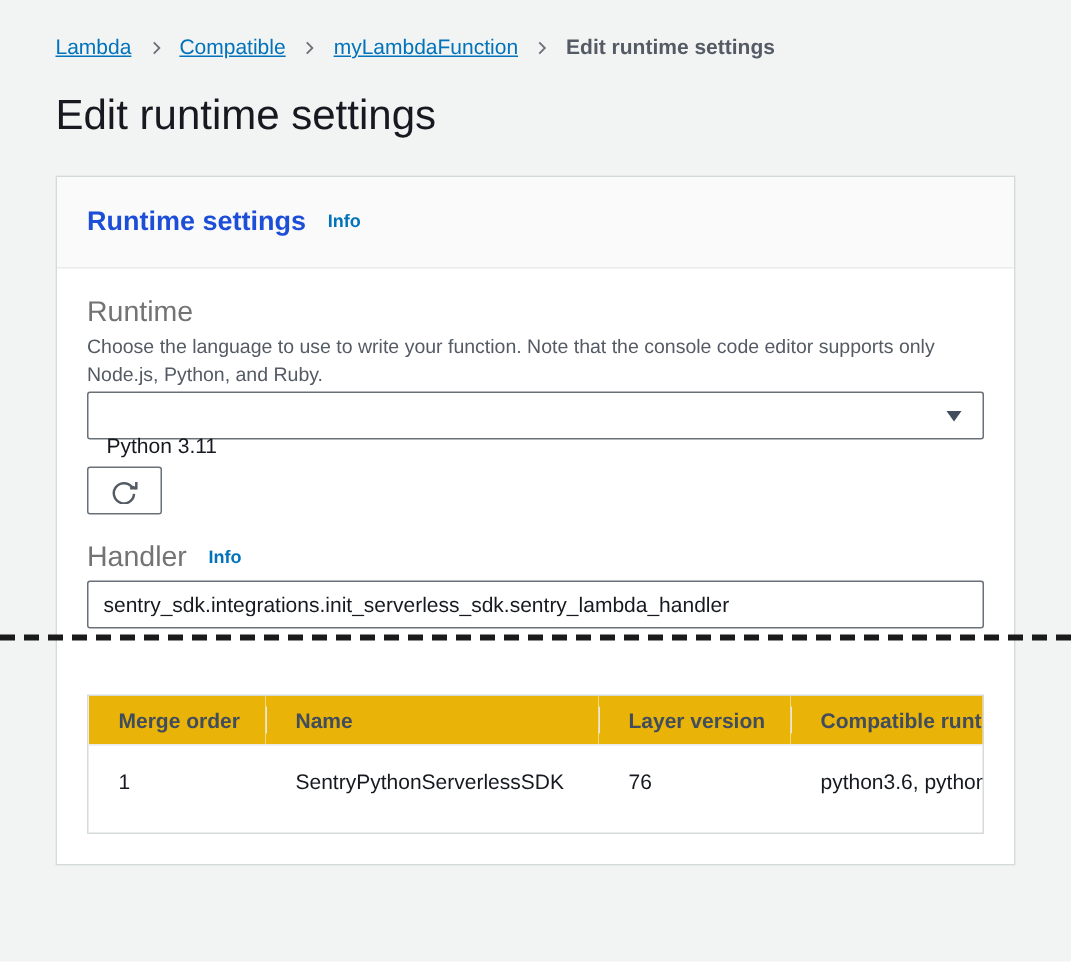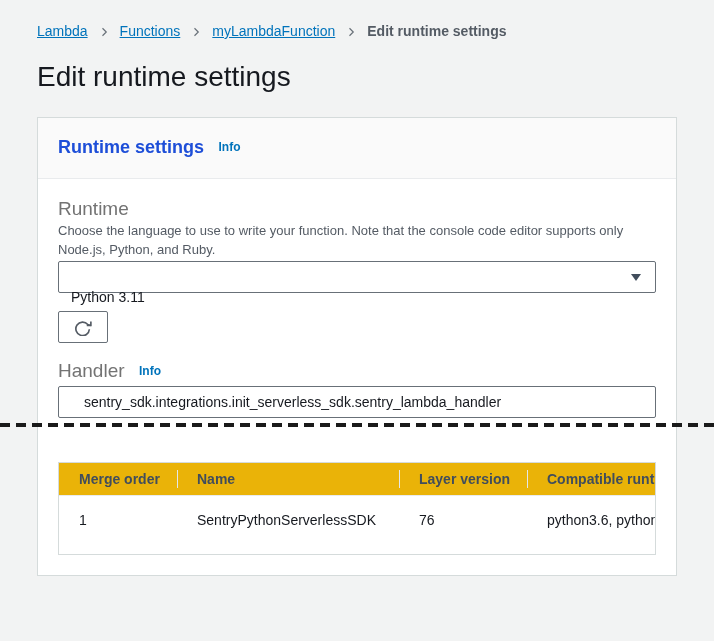--- a/index.html
+++ b/index.html
@@ -30,21 +30,21 @@
     display: flex; align-items: center; justify-content: space-between; padding: 0 14px 0 12px; cursor: pointer; }
   .select-box .value { font-size: 14px; color: #16191f; margin-top: 40px; }
   .caret-down { width: 0; height: 0; border-left: 5px solid transparent; border-right: 5px solid transparent; border-top: 7px solid #414d5c; }
 
   .refresh-btn { margin-top: 18px; width: 50px; height: 32px; background: #fff; border: 1px solid #687078; border-radius: 2px;
     display: flex; align-items: center; justify-content: center; cursor: pointer; }
 
   .handler-row { margin-top: 18px; line-height: 20px; }
   .handler-row .field-label { display: inline; }
   .text-input { margin-top: 4px; display: block; width: 100%; height: 32px; border: 1px solid #687078; border-radius: 2px;
-    padding: 0 25px; font-size: 14px; color: #16191f; font-family: "Liberation Sans", "DejaVu Sans", sans-serif; background: #fff; }
+    padding: 0 10px; font-size: 14px; color: #16191f; font-family: "Liberation Sans", "DejaVu Sans", sans-serif; background: #fff; }
 
   
   .tear-line { position: absolute; left: 0; top: 423px; width: 714px; height: 4px;
     background: repeating-linear-gradient(90deg, #1a1a1a 0, #1a1a1a 10px, transparent 10px, transparent 16px); z-index: 5; }
 
   
   .table-wrap { margin-top: 44px; border: 1px solid #d5dbdb; overflow: hidden; background: #fff; }
   table.layers { border-collapse: collapse; table-layout: fixed; width: 830px; }
   table.layers col.c1 { width: 118px; } table.layers col.c2 { width: 222px; }
   table.layers col.c3 { width: 128px; } table.layers col.c4 { width: 362px; }
@@ -65,21 +65,21 @@
 
 <div class="page">
 
   <nav class="breadcrumb">
     <a>Lambda</a>
     <span class="crumb-sep">
       <svg width="12" height="12" viewBox="0 0 16 16">
           <path d="M6 3l5 5-5 5" fill="none" stroke="#687078" stroke-width="1.6"></path>
         </svg>
     </span>
-    <a>Functions</a>
+    <a>Compatible</a>
     <span class="crumb-sep">
       <svg width="12" height="12" viewBox="0 0 16 16">
           <path d="M6 3l5 5-5 5" fill="none" stroke="#687078" stroke-width="1.6"></path>
         </svg>
     </span>
     <a>myLambdaFunction</a>
     <span class="crumb-sep">
       <svg width="12" height="12" viewBox="0 0 16 16">
           <path d="M6 3l5 5-5 5" fill="none" stroke="#687078" stroke-width="1.6"></path>
         </svg>

